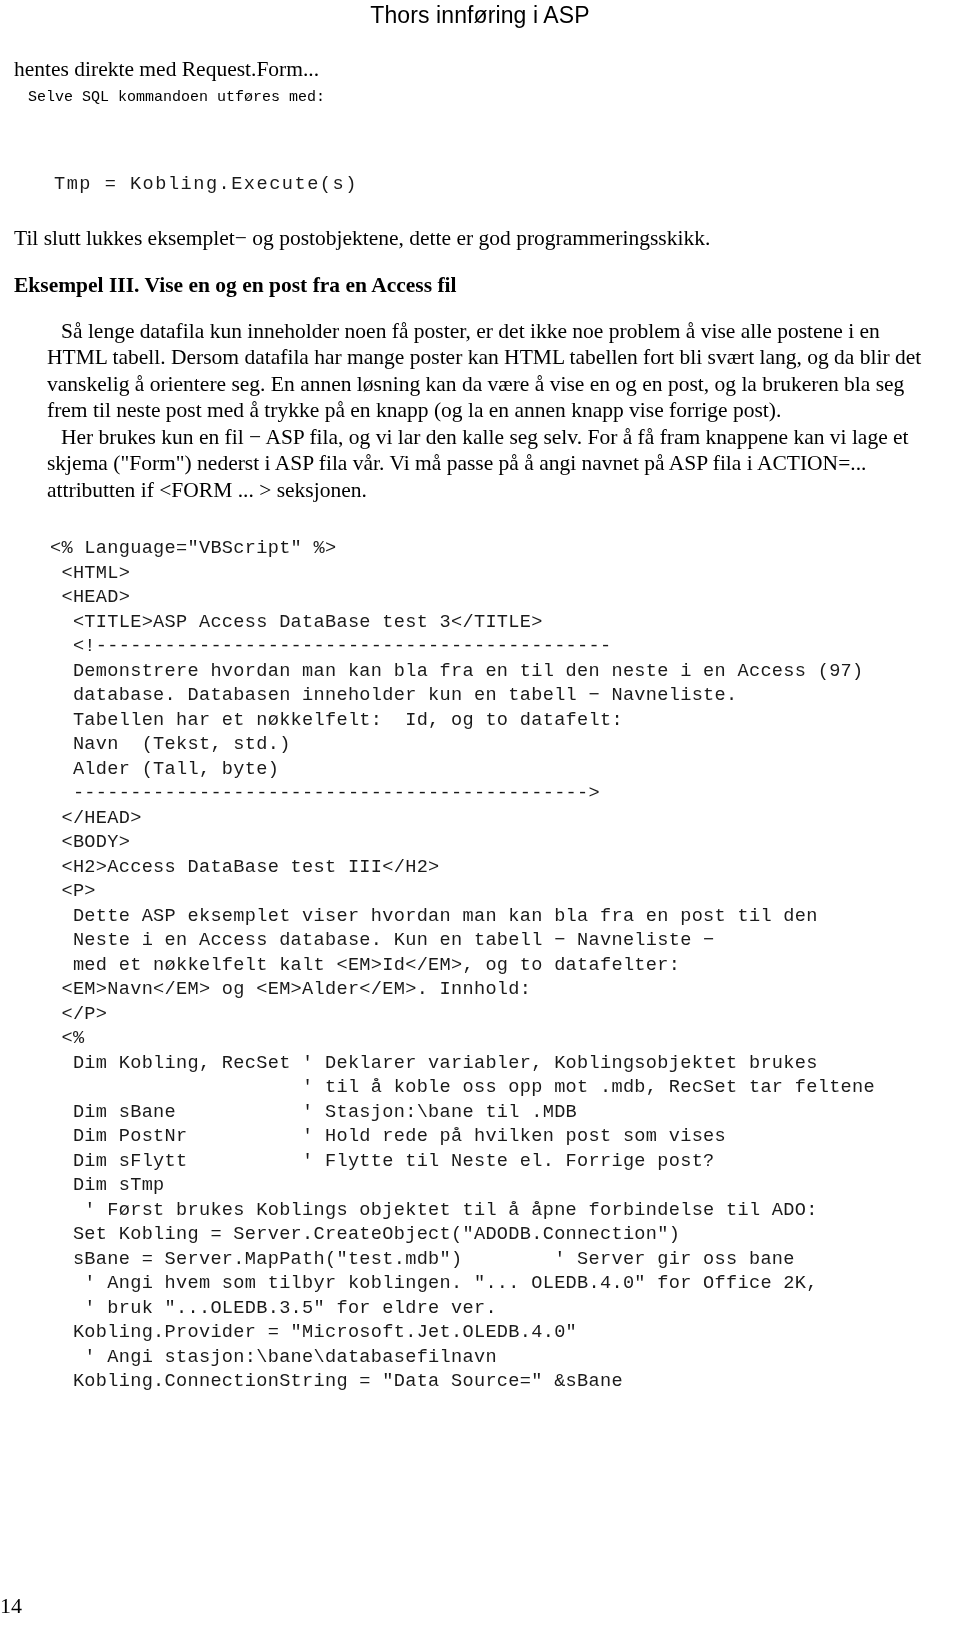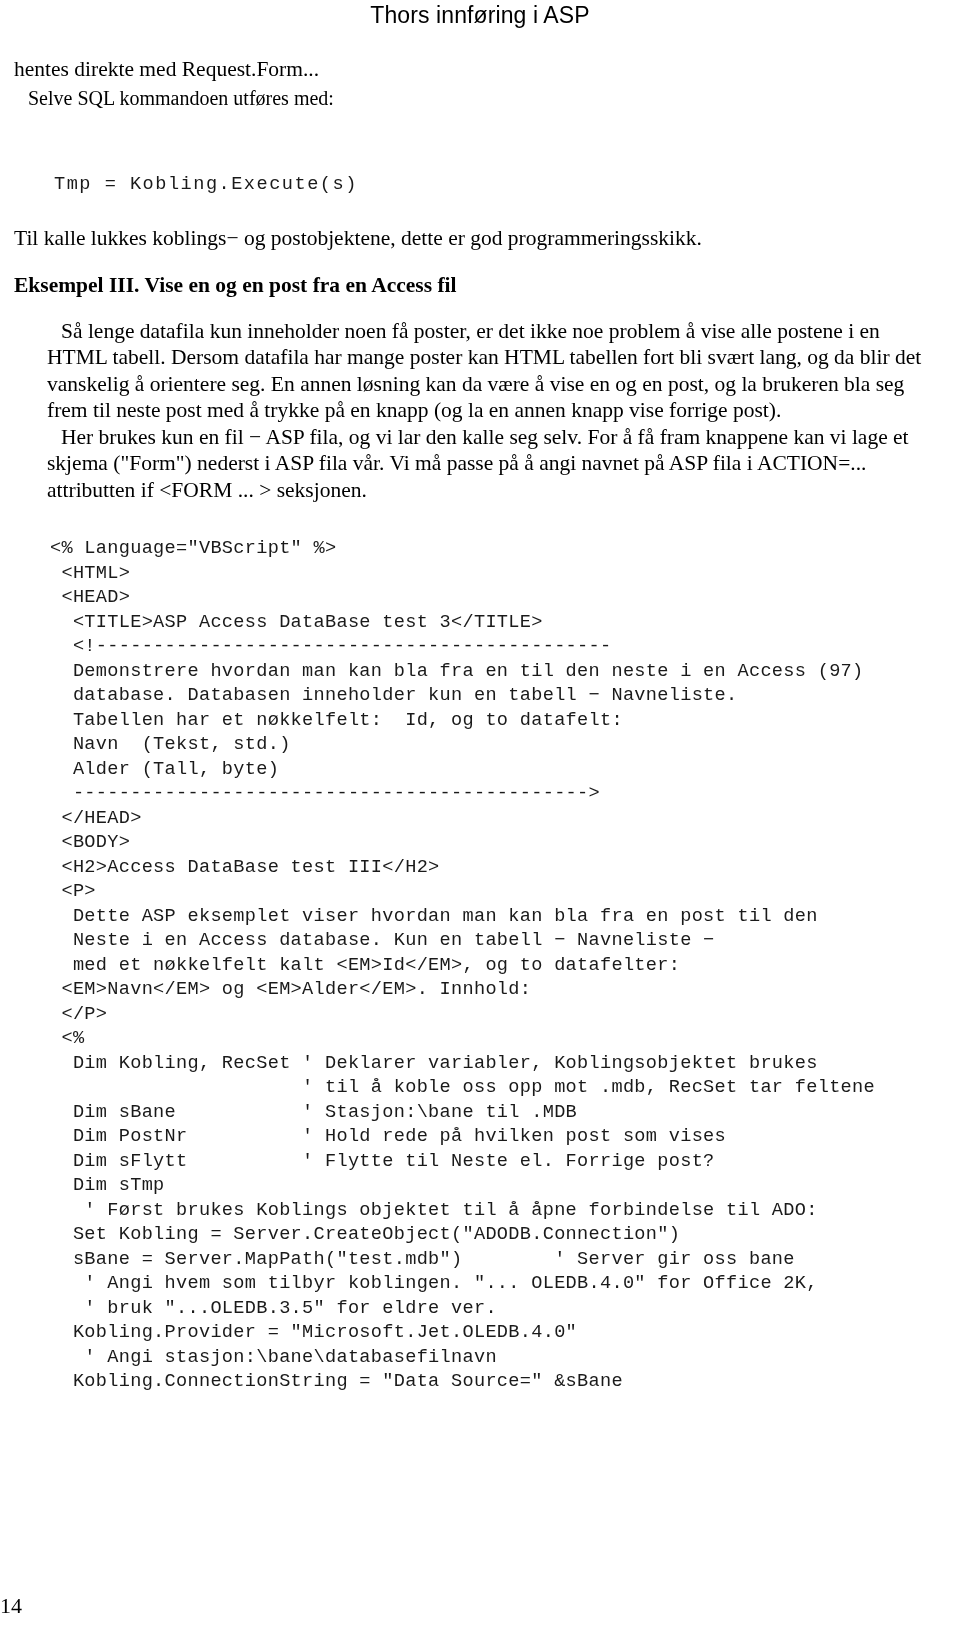--- a/index.html
+++ b/index.html
@@ -51,22 +51,23 @@
   .para.indent {
     text-indent: 14px;
     margin-left: 33px;
   }
   .lead-line {
     font-size: 21.5px;
     line-height: 26.5px;
   }
   .sub-line {
     padding-left: 14px;
-    font-size: 20px;
+    font-size: 15px;
     line-height: 30px;
+    font-family: Liberation Mono, monospace;
   }
   .heading {
     font-family: "Liberation Serif", "DejaVu Serif", serif;
     font-weight: bold;
     font-size: 21.5px;
     line-height: 26px;
     margin: 0;
   }
   .gap-md { height: 20px; }
   .gap-lg { height: 28px; }
@@ -117,21 +118,21 @@
     <div class="para lead-line">hentes direkte med Request.Form...</div>
 
     <div class="sub-line">Selve SQL kommandoen utføres med:</div>
 
     <div class="gap-lg"></div>
 
     <div class="code-inline">Tmp = Kobling.Execute(s)</div>
 
     <div class="gap-lg"></div>
 
-    <div class="para">Til kalle lukkes koblings− og postobjektene, dette er god programmeringsskikk.</div>
+    <div class="para">Til slutt lukkes eksemplet− og postobjektene, dette er god programmeringsskikk.</div>
 
     <div class="gap-md"></div>
 
     <div class="heading">Eksempel III. Vise en og en post fra en Access fil</div>
 
     <div class="gap-md"></div>
 
     <div class="para indent">Så lenge datafila kun inneholder noen få poster, er det ikke noe problem å vise alle postene i en HTML tabell. Dersom datafila har mange poster kan HTML tabellen fort bli svært lang, og da blir det vanskelig å orientere seg. En annen løsning kan da være å vise en og en post, og la brukeren bla seg frem til neste post med å trykke på en knapp (og la en annen knapp vise forrige post).</div>
 
     <div class="para indent"><span>Her brukes kun en fil − ASP fila, og vi lar den kalle seg selv. For å få fram knappene kan vi lage et skjema ("Form") nederst i ASP fila vår. Vi må passe på å angi navnet på ASP fila i </span><span class="italic">ACTION</span><span>=... attributten if &lt;FORM ... &gt; seksjonen.</span></div>

